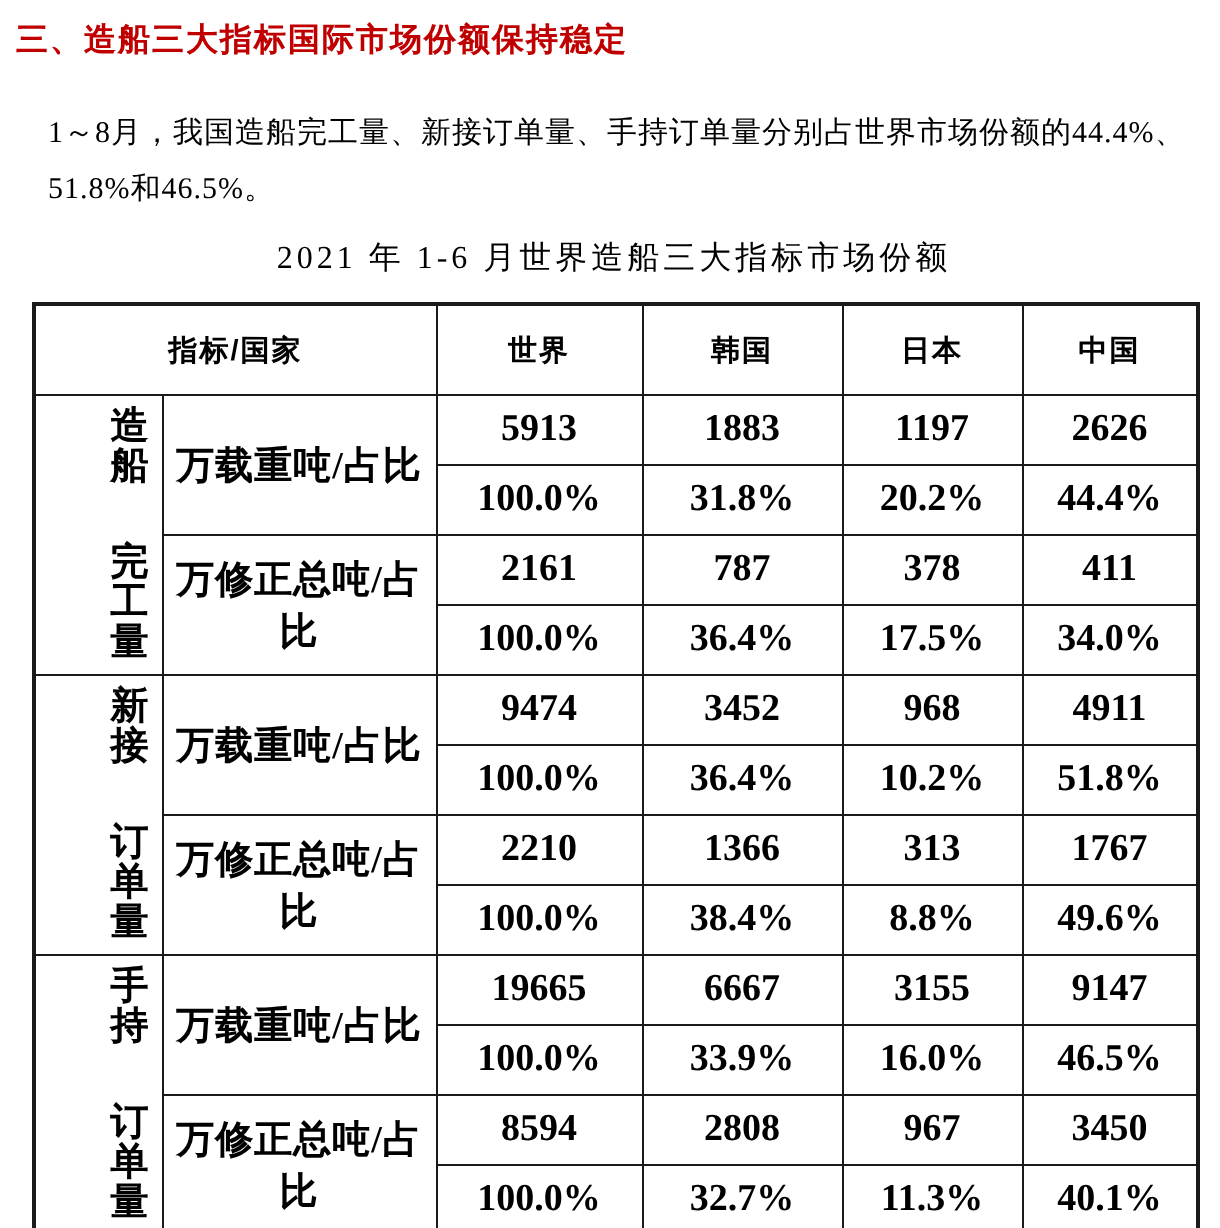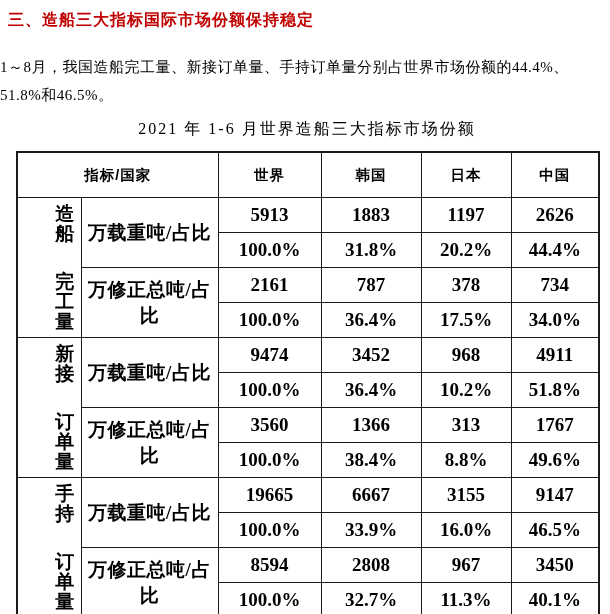--- a/index.html
+++ b/index.html
@@ -16,21 +16,21 @@
     font-weight: 700;
     font-size: 16px;
     letter-spacing: 1px;
     margin: 10px 0 0 8px;
   }
   .doc-paragraph {
     color: #000000;
     font-family: "Liberation Serif", serif;
     font-size: 15px;
     line-height: 28px;
-    margin: 22px 8px 0 0;
+    margin: 22px 8px 0 24px;
     letter-spacing: 0.5px;
   }
   .table-title {
     color: #000000;
     font-family: "Liberation Serif", serif;
     font-size: 16px;
     letter-spacing: 2px;
     width: 582px;
     margin: 10px 0 0 16px;
     text-align: center;
@@ -130,21 +130,21 @@
       <td class="num">100.0%</td>
       <td class="num">31.8%</td>
       <td class="num">20.2%</td>
       <td class="num">44.4%</td>
     </tr>
     <tr>
       <td rowspan="2" class="metric-cell">万修正总吨/占比</td>
       <td class="num">2161</td>
       <td class="num">787</td>
       <td class="num">378</td>
-      <td class="num">734</td>
+      <td class="num">411</td>
     </tr>
     <tr>
       <td class="num">100.0%</td>
       <td class="num">36.4%</td>
       <td class="num">17.5%</td>
       <td class="num">34.0%</td>
     </tr>
 
     <tr>
       <td rowspan="4" class="group-cell">
@@ -158,21 +158,21 @@
       <td class="num">4911</td>
     </tr>
     <tr>
       <td class="num">100.0%</td>
       <td class="num">36.4%</td>
       <td class="num">10.2%</td>
       <td class="num">51.8%</td>
     </tr>
     <tr>
       <td rowspan="2" class="metric-cell">万修正总吨/占比</td>
-      <td class="num">3560</td>
+      <td class="num">2210</td>
       <td class="num">1366</td>
       <td class="num">313</td>
       <td class="num">1767</td>
     </tr>
     <tr>
       <td class="num">100.0%</td>
       <td class="num">38.4%</td>
       <td class="num">8.8%</td>
       <td class="num">49.6%</td>
     </tr>

